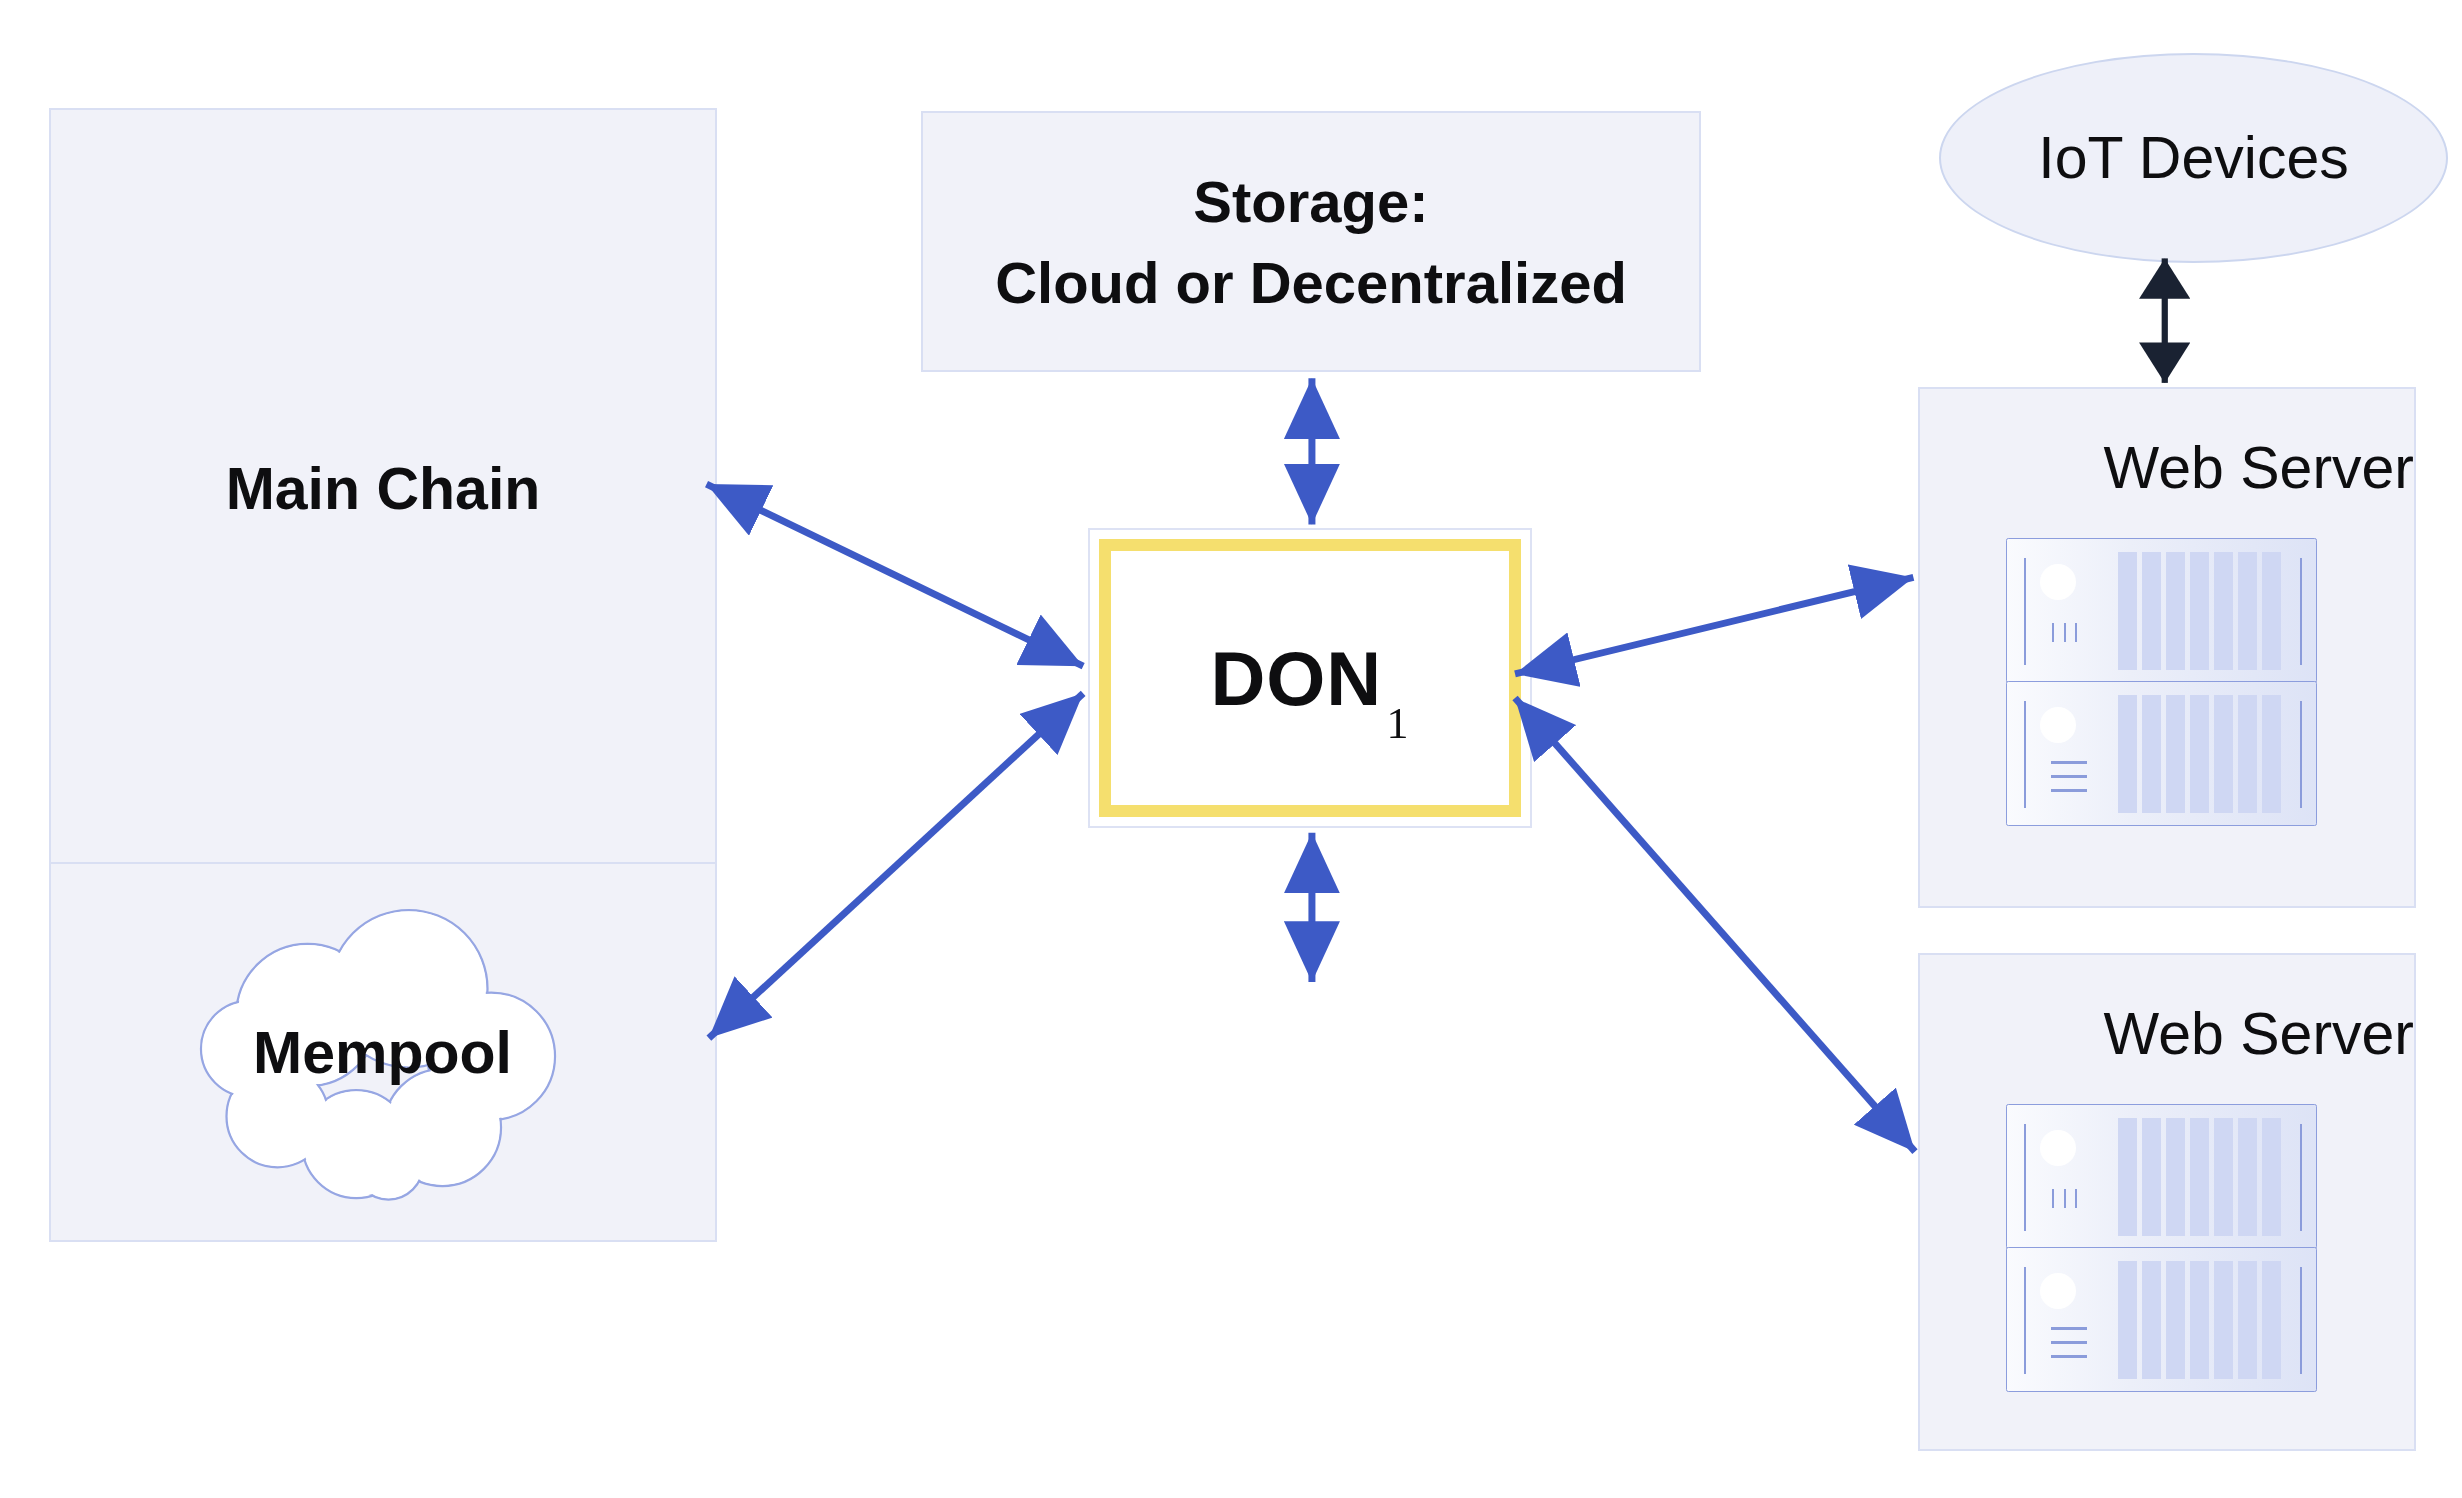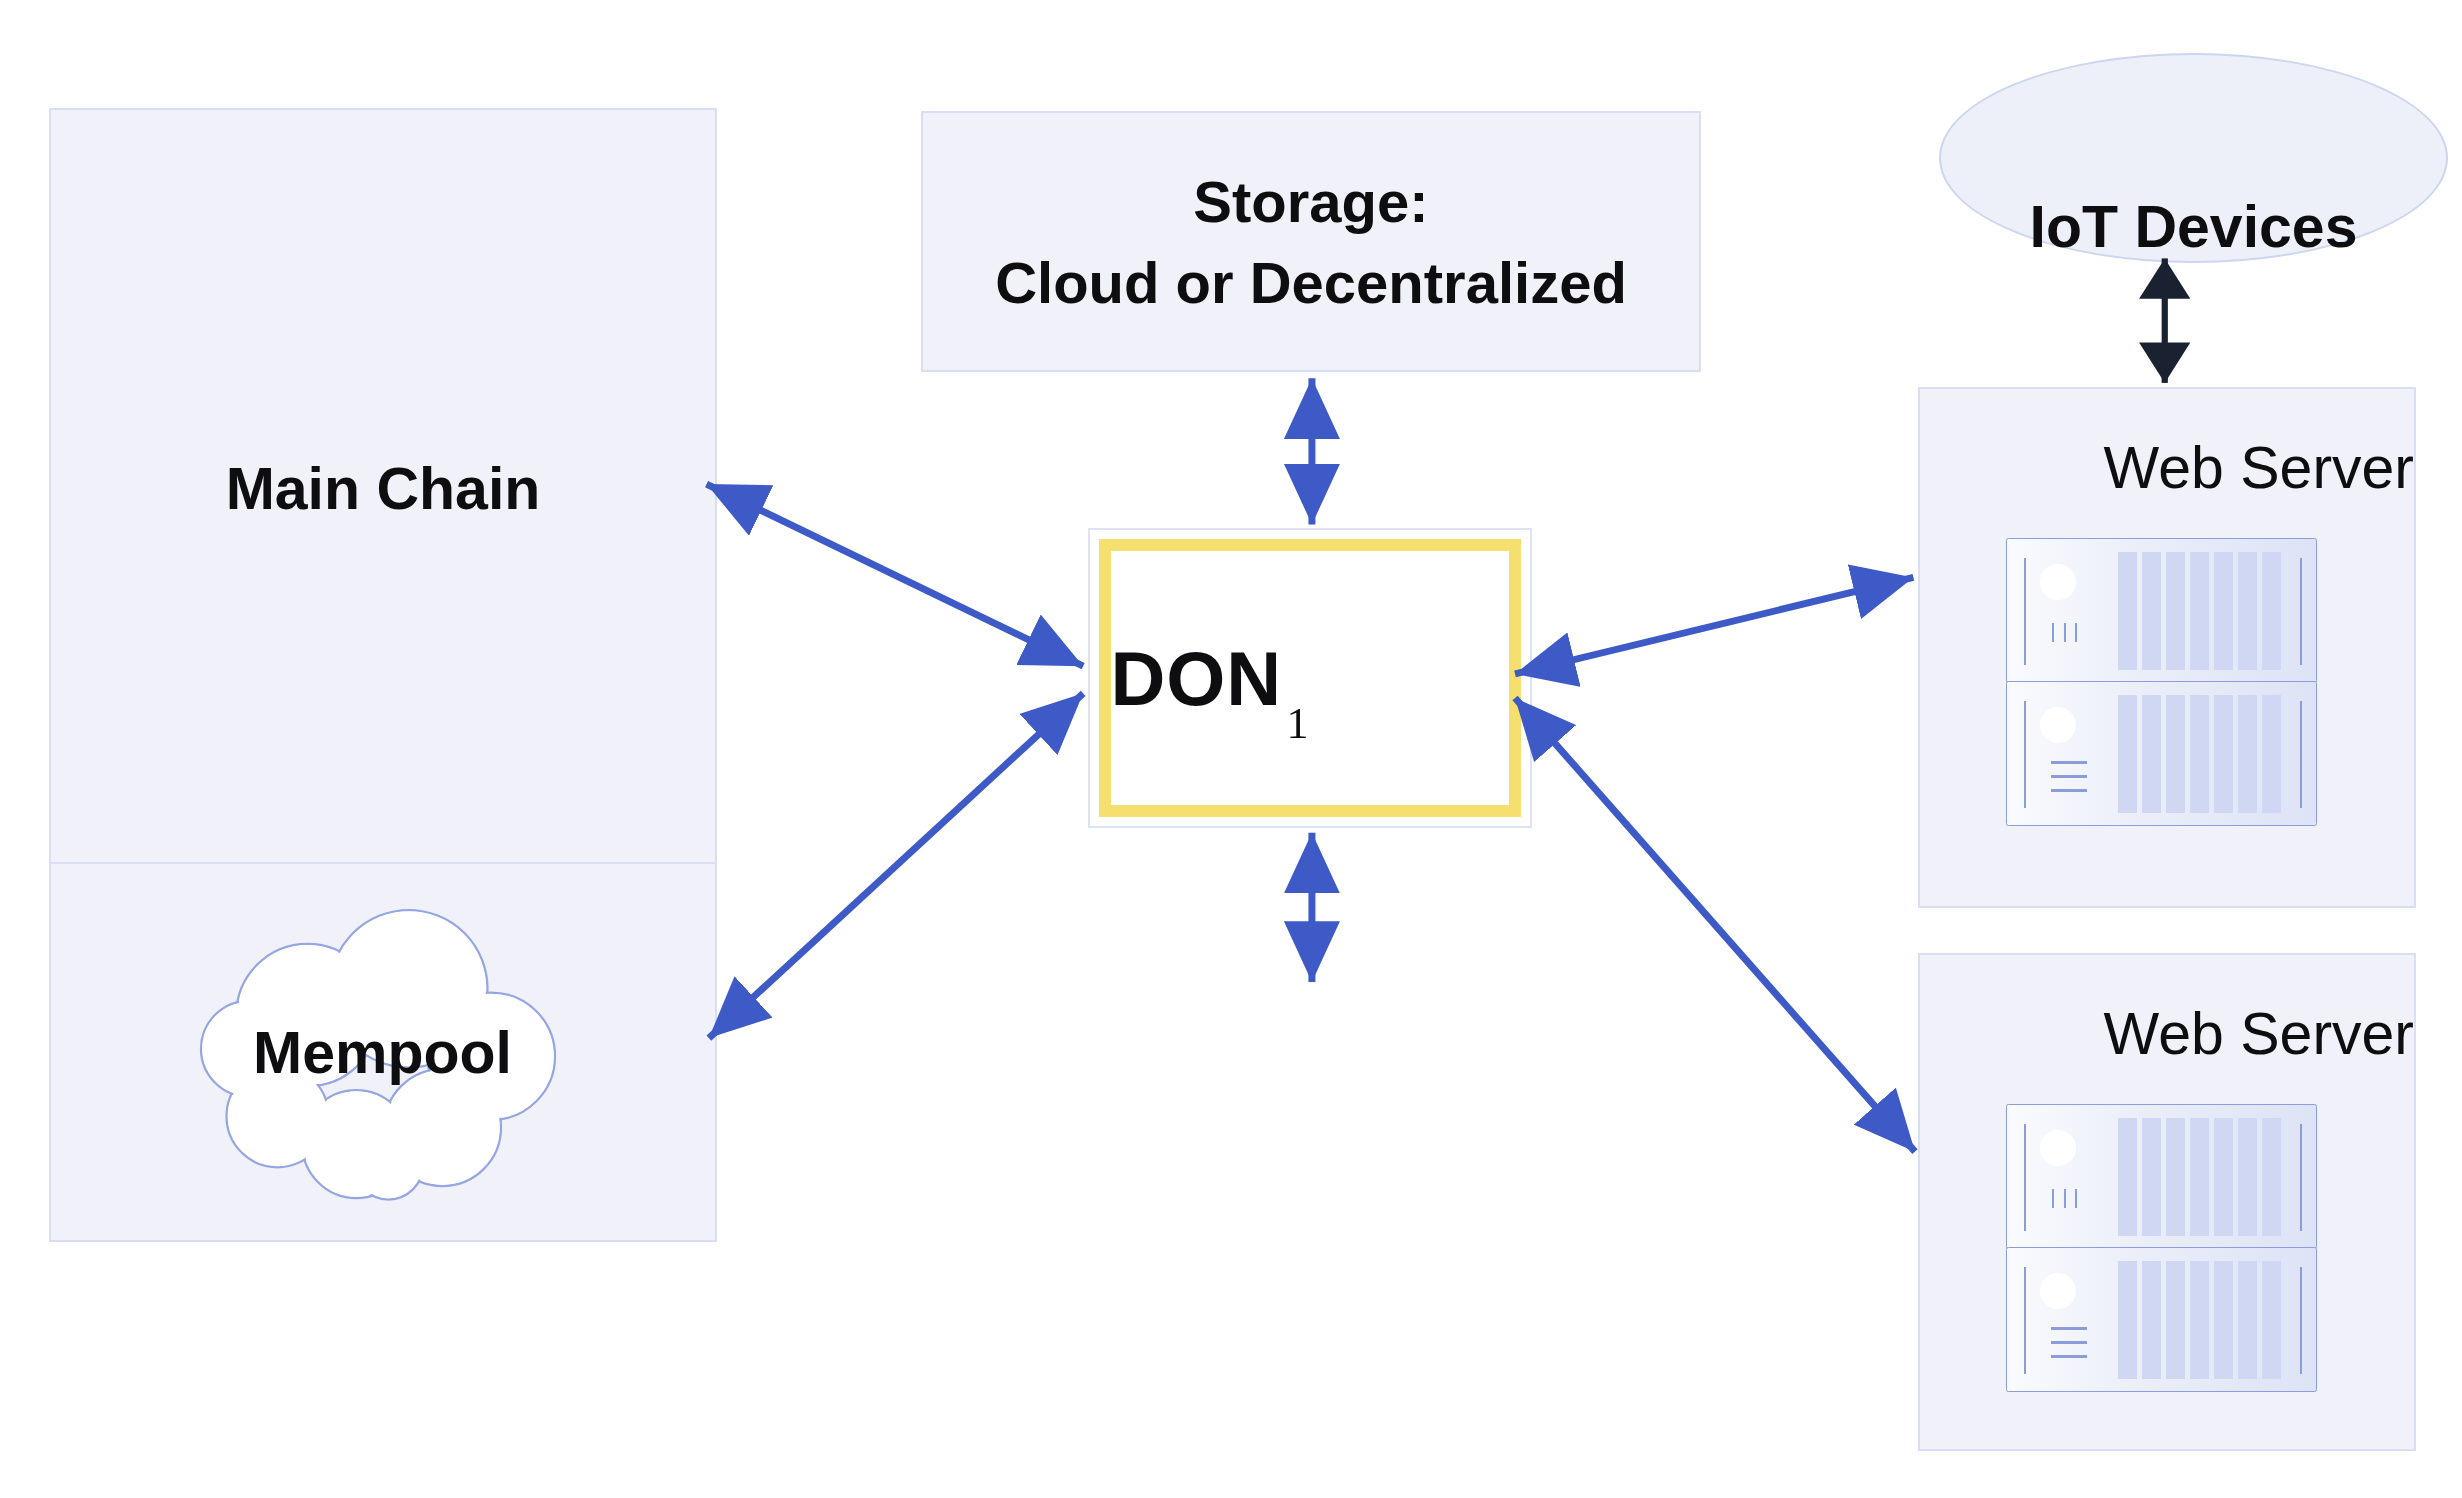--- a/index.html
+++ b/index.html
@@ -41,35 +41,35 @@
 
   
   .storage { left: 921px; top: 111px; width: 780px; height: 261px;
              display: flex; flex-direction: column; align-items: center; justify-content: center;
              font-size: 58px; font-weight: 700; line-height: 81px; text-align: center; }
 
   
   .don1-outer { position: absolute; left: 1088px; top: 528px; width: 444px; height: 300px;
                 background: #ffffff; border: 2.3px solid var(--don1-outer); padding: 8.6px; }
   .don1-inner { width: 100%; height: 100%; background: #ffffff; border: 12.5px solid var(--yellow);
-                display: flex; align-items: center; }
+                display: flex; align-items: center; justify-content: center; }
 
   
   .don2 { left: 1088px; top: 987px; width: 444px; height: 303px;
           display: flex; align-items: center; justify-content: center; }
 
   .don-label { font-size: 76px; font-weight: 700; letter-spacing: 0.8px; }
   .don-sub { font-family: "Liberation Serif", "DejaVu Serif", serif; font-weight: 400;
              font-size: 44px; position: relative; top: 33px; margin-left: 4.7px; }
 
   
   .iot { left: 1939px; top: 53px; width: 509px; height: 210px; border-radius: 50%;
          background: var(--ellipse-fill); border: 2.3px solid var(--ellipse-border);
-         display: flex; align-items: flex-end; justify-content: center;
-         font-size: 59px; font-weight: 700; }
+         display: flex; align-items: center; justify-content: center;
+         font-size: 59px; font-weight: 400; }
 
   
   .ws-top { left: 1918px; top: 387px; width: 498px; height: 521px; }
   .ws-bottom { left: 1918px; top: 953px; width: 498px; height: 498px; }
   .ws-label { position: absolute; top: 45px; left: 0; width: 100%; text-align: right;
               font-size: 59px; font-weight: 400; }
   .rack { position: absolute; left: 86px; top: 149px; width: 311px; }
   .server-unit { position: relative; width: 311px; height: 145px;
                  border: 1.6px solid var(--server-border); border-radius: 2.3px;
                  background: linear-gradient(90deg, #fafbfe 0%, #eceff9 40%, #dde3f6 100%); }

